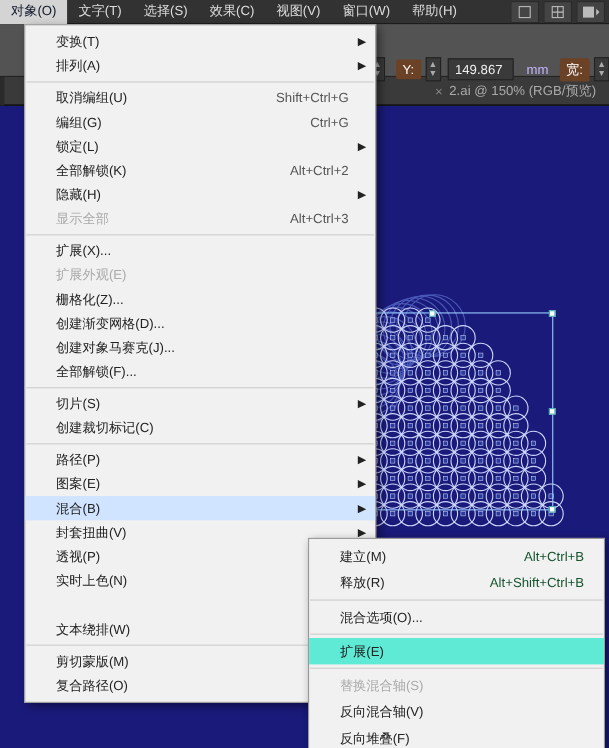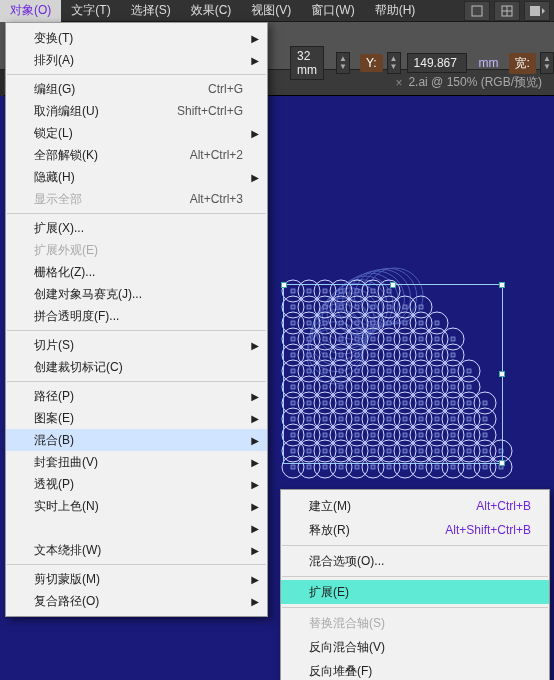--- a/index.html
+++ b/index.html
@@ -1,47 +1,47 @@
 <!DOCTYPE html>
 <html><head>
 <meta charset="utf-8">
 <style>
 *{margin:0;padding:0;box-sizing:border-box;font-family:"Microsoft YaHei",sans-serif;font-size:12px;-webkit-font-smoothing:antialiased}
 body{background:#323232;overflow:hidden;width:554px;height:680px}
 .menubar{height:22px;background:#323232;display:flex;align-items:center;color:#ddd;border-bottom:1px solid #1a1a1a}
 .menubar .mitem{padding:0 10px;height:22px;display:flex;align-items:center;cursor:default}
-.menubar .mitem.active{background:#d4d4d4;color:#6d28d9}
+.menubar .mitem.active{background:#d4d4d4;color:#0f172a}
 .menubar .spacer{flex:1}
 .menubar .mbtn{width:26px;height:20px;background:#444;border:1px solid #2a2a2a;margin-right:4px;display:flex;align-items:center;justify-content:center}
 .toolbar{position:absolute;top:22px;left:0;right:0;height:48px;background:#535353;border-bottom:1px solid #222}
 .toolbar .row{position:absolute;top:24px;left:290px;display:flex;align-items:center;color:#ddd;font-size:11px}
 .toolbar .lbl{background:#6b4226;color:#fff;padding:2px 6px;border-radius:2px;margin:0 4px}
 .toolbar .val{background:#3a3a3a;color:#eee;padding:2px 6px;border:1px solid #222;margin-right:12px;min-width:60px;display:inline-block}
 .toolbar .step{background:#3a3a3a;color:#aaa;padding:2px 2px;border:1px solid #222;margin-right:6px;font-size:8px;line-height:8px}
 .tabs{position:absolute;top:70px;left:0;right:0;height:26px;background:#3a3a3a;border-bottom:1px solid #000;display:flex;align-items:center;color:#bbb}
 .tabs .tcap{width:4px;height:26px;background:#2a2a2a;margin-right:6px}
 .tabs .tab{height:26px;display:flex;align-items:center;padding:0 12px;color:#aaa}
 .tabs .tab .x{margin-right:6px;color:#888}
 .canvas{position:absolute;top:96px;left:0;right:0;bottom:0;background:#1a1a7a;overflow:hidden}
 .canvas .sel{position:absolute;left:283px;top:188px;width:220px;height:180px;border:1px solid #9cf}
 .handle{position:absolute;width:6px;height:6px;background:#fff;border:1px solid #4aa}
-.dropdown{position:absolute;left:5px;top:22px;width:263px;background:#f1f1f1;border:1px solid #999;box-shadow:3px 3px 8px rgba(0,0,0,.5);padding:4px 0;color:#222}
+.dropdown{position:absolute;left:22px;top:22px;width:320px;background:#f1f1f1;border:1px solid #999;box-shadow:3px 3px 8px rgba(0,0,0,.5);padding:4px 0;color:#222}
 .dropdown .row{display:flex;align-items:center;height:22px;padding:0 24px 0 28px;cursor:default;position:relative}
 .dropdown .row.disabled{color:#aaa}
 .dropdown .row.hover{background:#d0e4ff}
 .dropdown .row .lbl{flex:1}
 .dropdown .row .sc{color:#555}
 .dropdown .row .arw{position:absolute;right:8px;font-size:10px}
 .dropdown .sep{height:1px;background:#ccc;margin:3px 1px}
 .submenu{position:absolute;left:280px;top:489px;width:270px;background:#f1f1f1;border:1px solid #999;box-shadow:3px 3px 8px rgba(0,0,0,.5);padding:4px 0;color:#222}
 .submenu .row{display:flex;align-items:center;height:24px;padding:0 18px 0 28px;cursor:default}
 .submenu .row.disabled{color:#aaa}
 .submenu .row.hover{background:#5eead4}
 .submenu .row .lbl{flex:1}
-.submenu .row .sc{color:#6d28d9;white-space:nowrap}
+.submenu .row .sc{color:#14532d;white-space:nowrap}
 .submenu .sep{height:1px;background:#ccc;margin:3px 1px}
 svg.circles{position:absolute;left:0;top:0}
 </style>
 </head>
 <body>
 
 <div class="canvas">
   <svg class="circles" width="554" height="600">
       <circle cx="335" cy="260" r="28" fill="none" stroke="#4a5ab8" stroke-width="1"></circle>
       <circle cx="335.3286862779036" cy="253.7282922039408" r="28" fill="none" stroke="#4a5ab8" stroke-width="1"></circle>
@@ -406,26 +406,26 @@
     <div class="row">
       <span class="lbl">变换(T)</span>
       <span class="arw">▶</span>
     </div>
     <div class="row">
       <span class="lbl">排列(A)</span>
       <span class="arw">▶</span>
     </div>
     <div class="sep"></div>
     <div class="row">
+      <span class="lbl">取消编组(U)</span>
+      <span class="sc">Shift+Ctrl+G</span>
+    </div>
+    <div class="row">
       <span class="lbl">编组(G)</span>
       <span class="sc">Ctrl+G</span>
-    </div>
-    <div class="row">
-      <span class="lbl">取消编组(U)</span>
-      <span class="sc">Shift+Ctrl+G</span>
     </div>
     <div class="row">
       <span class="lbl">锁定(L)</span>
       <span class="arw">▶</span>
     </div>
     <div class="row">
       <span class="lbl">全部解锁(K)</span>
       <span class="sc">Alt+Ctrl+2</span>
     </div>
     <div class="row">
@@ -440,24 +440,27 @@
     <div class="row">
       <span class="lbl">扩展(X)...</span>
     </div>
     <div class="row disabled">
       <span class="lbl">扩展外观(E)</span>
     </div>
     <div class="row">
       <span class="lbl">栅格化(Z)...</span>
     </div>
     <div class="row">
+      <span class="lbl">创建渐变网格(D)...</span>
+    </div>
+    <div class="row">
       <span class="lbl">创建对象马赛克(J)...</span>
     </div>
     <div class="row">
-      <span class="lbl">拼合透明度(F)...</span>
+      <span class="lbl">全部解锁(F)...</span>
     </div>
     <div class="sep"></div>
     <div class="row">
       <span class="lbl">切片(S)</span>
       <span class="arw">▶</span>
     </div>
     <div class="row">
       <span class="lbl">创建裁切标记(C)</span>
     </div>
     <div class="sep"></div>

